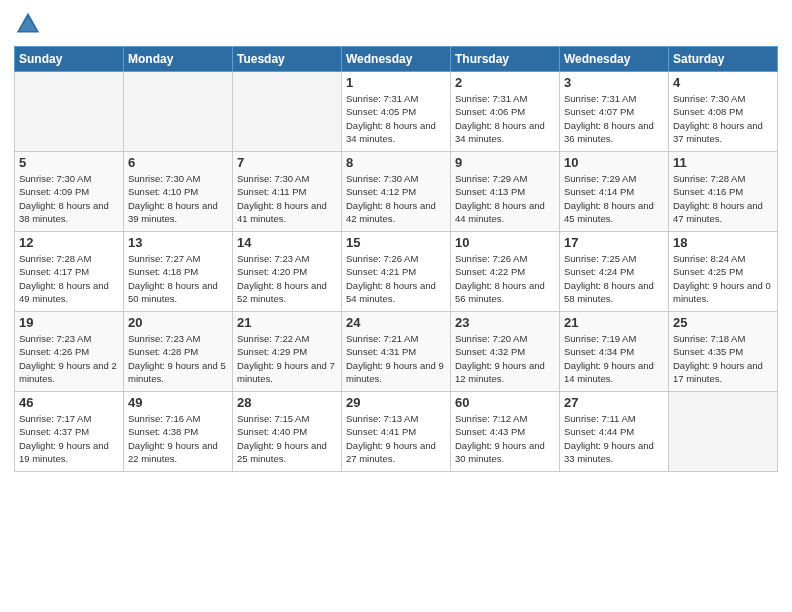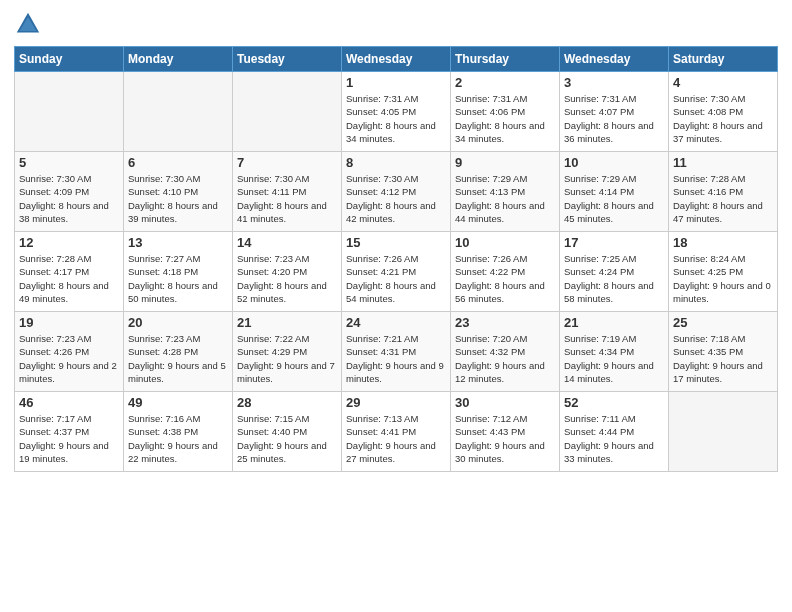--- a/index.html
+++ b/index.html
@@ -345,28 +345,28 @@
 and 25 minutes.</div>
           </td>
           <td>
             <span class="day-number">29</span>
             <div class="day-info">Sunrise: 7:13 AM
 Sunset: 4:41 PM
 Daylight: 9 hours
 and 27 minutes.</div>
           </td>
           <td>
-            <span class="day-number">30</span>
+            <span class="day-number">60</span>
             <div class="day-info">Sunrise: 7:12 AM
 Sunset: 4:43 PM
 Daylight: 9 hours
 and 30 minutes.</div>
           </td>
           <td>
-            <span class="day-number">52</span>
+            <span class="day-number">27</span>
             <div class="day-info">Sunrise: 7:11 AM
 Sunset: 4:44 PM
 Daylight: 9 hours
 and 33 minutes.</div>
           </td>
           <td class="empty-cell"></td>
         </tr>
       </tbody>
   </table>
 </div>

